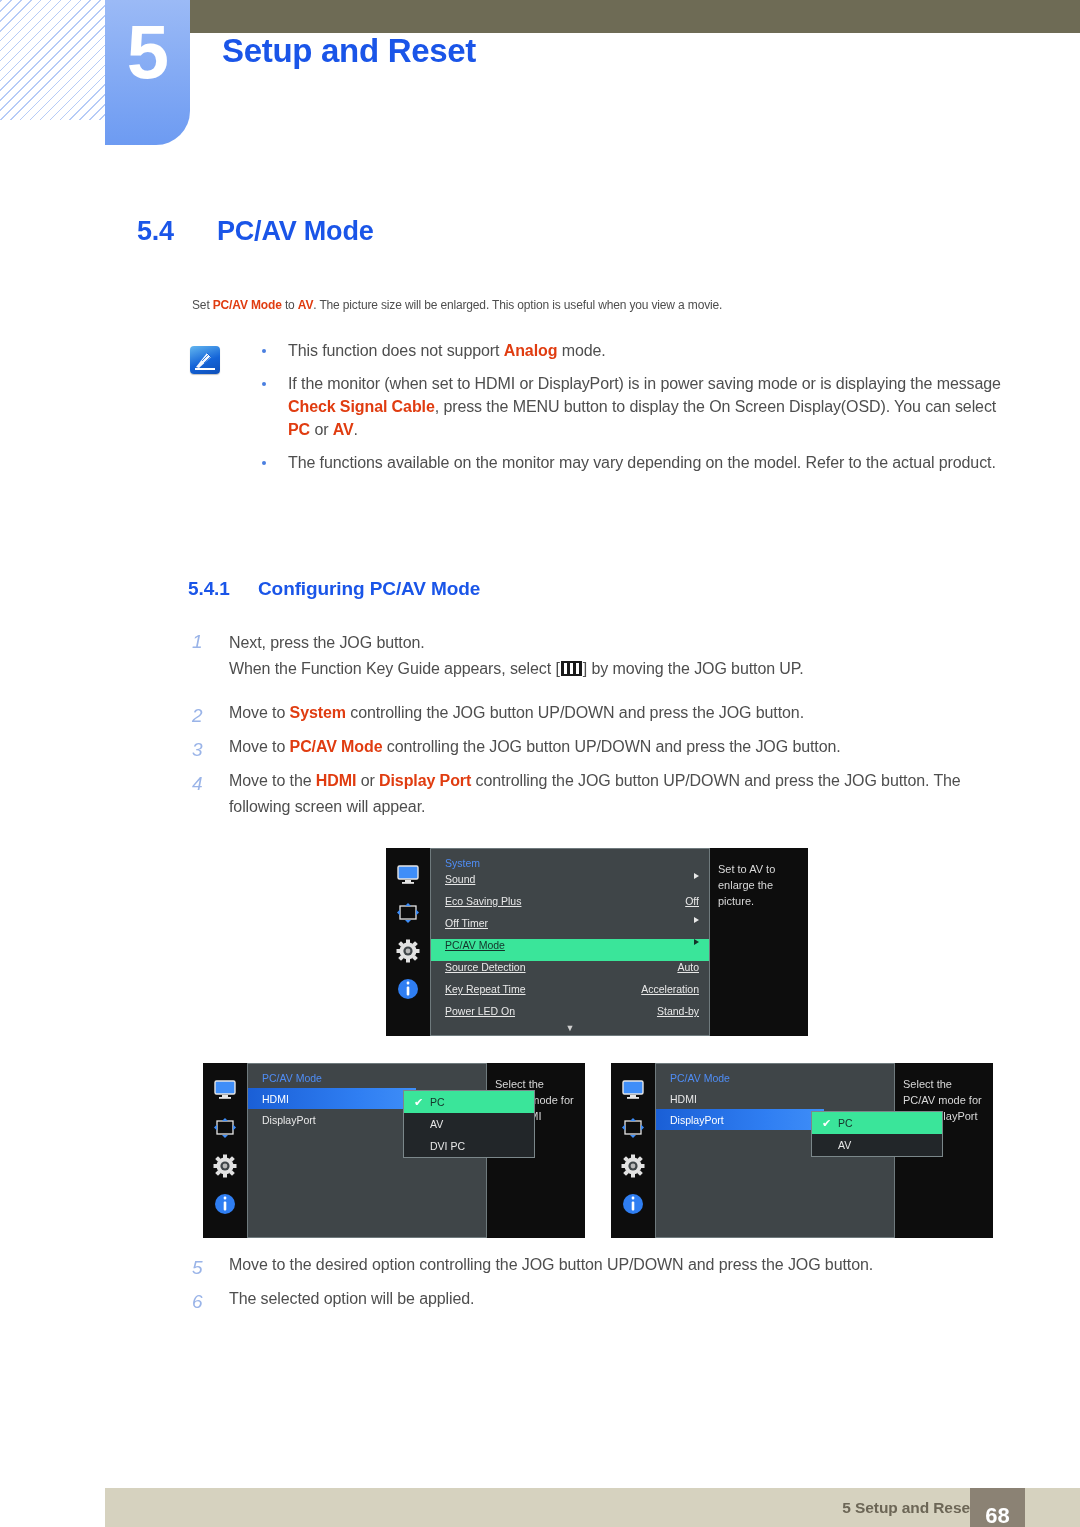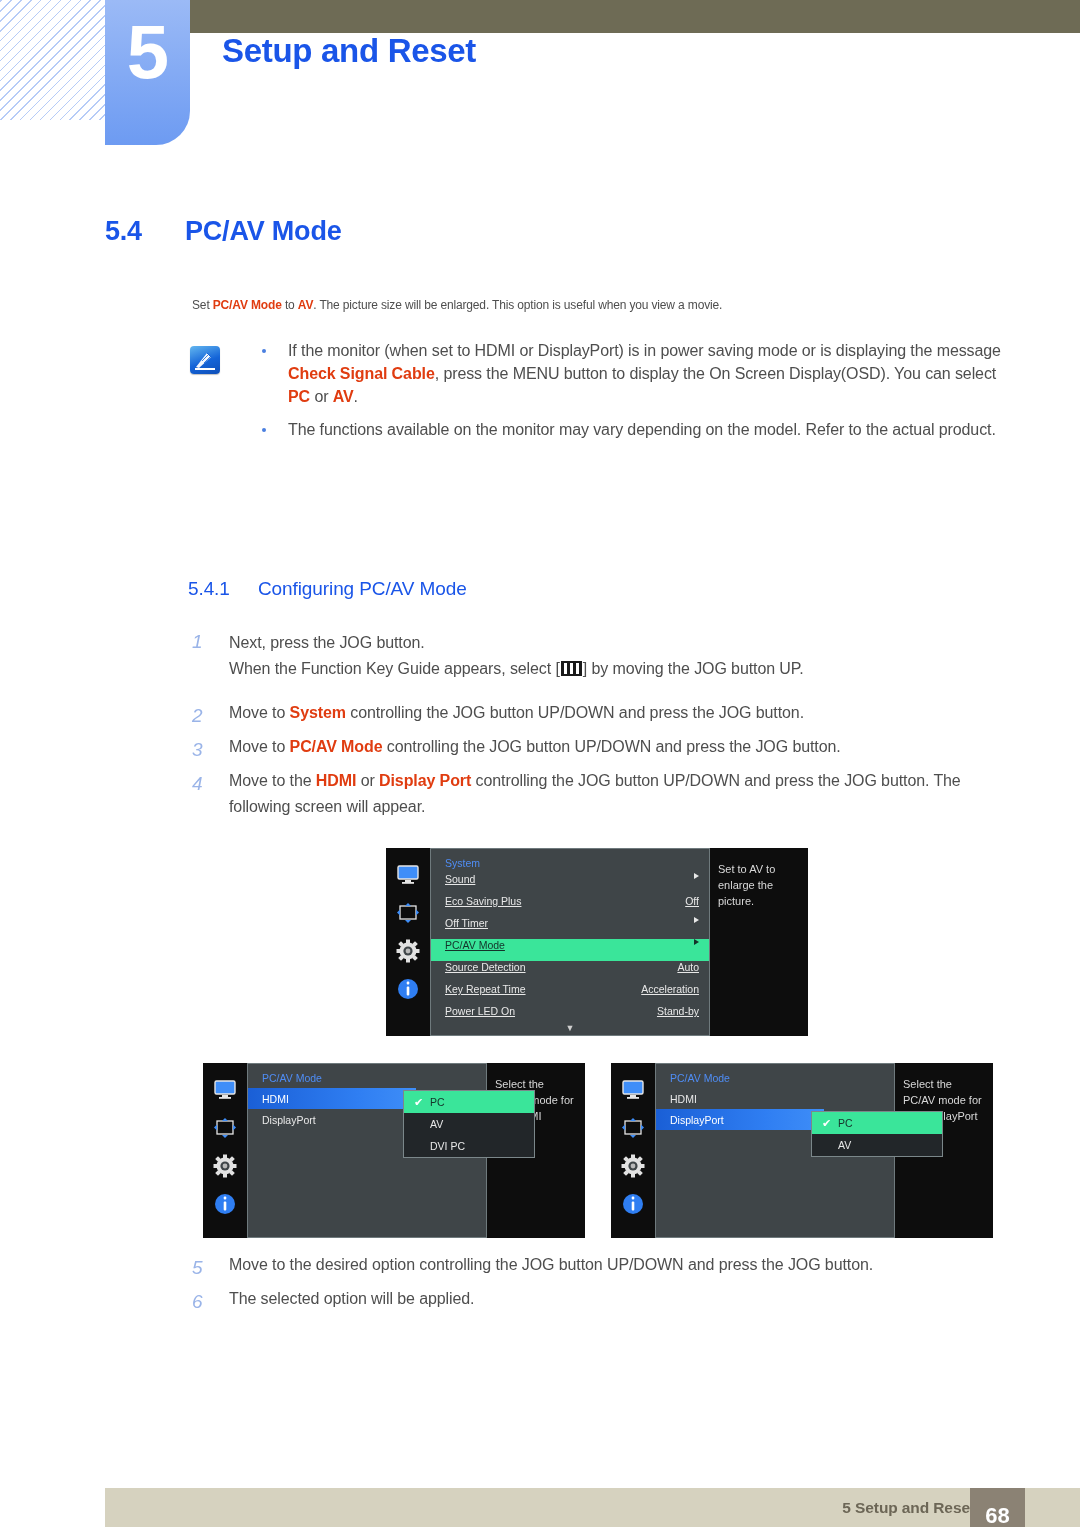--- a/index.html
+++ b/index.html
@@ -72,27 +72,27 @@
 
   
   .section-title {
     position: absolute;
     left: 105px; top: 216px;
     font-size: 27px;
     font-weight: bold;
     color: #1a55e8;
     letter-spacing: -.2px;
   }
-  .section-title .num { display: inline-block; width: 80px; }
+  .section-title .num { display: inline-block; width: 80px; margin-left: 32px; }
 
   .subsection-title {
     position: absolute;
     left: 188px; top: 578px;
     font-size: 19px;
-    font-weight: normal;
+    font-weight: bold;
     color: #1a55e8;
     letter-spacing: -.1px;
   }
   .subsection-title .num { display: inline-block; width: 70px; }
 
   
   .intro-para {
     position: absolute;
     left: 192px; top: 297px;
     width: 810px;
@@ -345,20 +345,23 @@
   <div class="note-icon">
     <svg width="24" height="24" viewBox="0 0 24 24" aria-hidden="true">
       <path d="M3 19 L14 5 L18 9 L6 20 Z" fill="#ffffff" opacity="0.95"></path>
       <path d="M14 5 L18 9" stroke="#1464d8" stroke-width="1"></path>
       <path d="M2 21 L22 21" stroke="#ffffff" stroke-width="2"></path>
       <path d="M9 13 L15 7" stroke="#1464d8" stroke-width=".8"></path>
       <path d="M11 15 L17 9" stroke="#1464d8" stroke-width=".8"></path>
     </svg>
   </div>
   <div class="note-list">
+    <div class="note-item">
+      <span>This function does not support </span><b class="hl">Analog</b><span> mode.</span>
+    </div>
     <div class="note-item">
       <span>If the monitor (when set to HDMI or DisplayPort) is in power saving mode or is displaying the message </span><b class="hl">Check Signal Cable</b><span>, press the MENU button to display the On Screen Display(OSD). You can select </span><b class="hl">PC</b><span> or </span><b class="hl">AV</b><span>.</span>
     </div>
     <div class="note-item">
       <span>The functions available on the monitor may vary depending on the model. Refer to the actual product.</span>
     </div>
   </div>
 </div>
 
 <div class="subsection-title">

